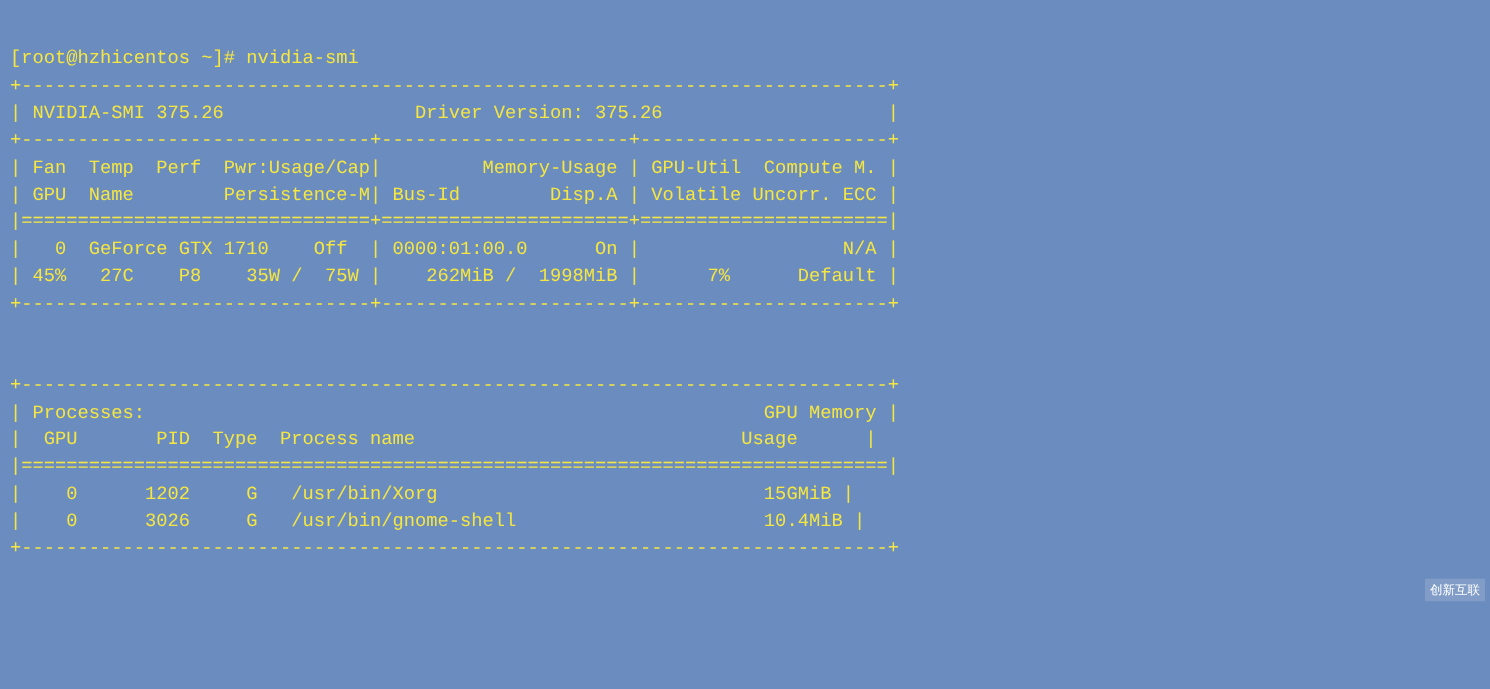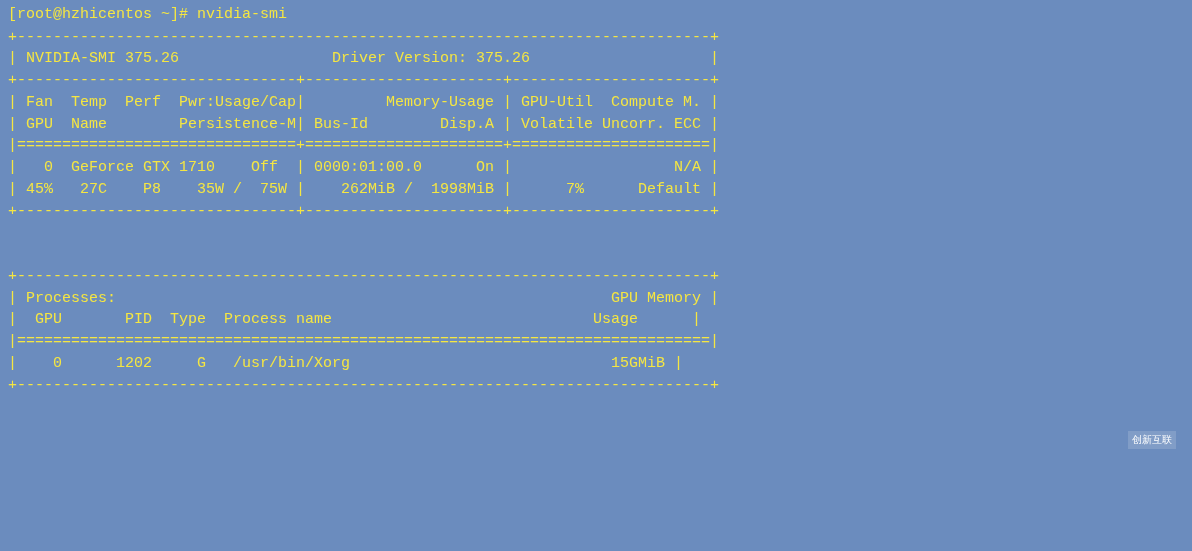--- a/index.html
+++ b/index.html
@@ -18,20 +18,21 @@
       overflow: hidden;
       padding: 0;
     }
 
     .terminal {
       width: 1192px;
       height: 453px;
       background-color: #6b8cbe;
       padding: 4px 8px;
       position: relative;
+      margin-top: 32px;
     }
 
     .line {
       white-space: pre;
       line-height: 1.45;
       color: #f5e642;
     }
 
     .line-top-cmd {
       color: #f5e642;
@@ -39,21 +40,21 @@
       line-height: 1.5;
     }
 
     .dashed-border {
       color: #f5e642;
     }
 
     .watermark {
       position: absolute;
       bottom: 4px;
-      right: 16px;
+      right: 4px;
       background: rgba(255,255,255,0.15);
       color: #fff;
       font-size: 10px;
       padding: 2px 4px;
       font-family: Arial, sans-serif;
     }
   </style>
 </head>
 <body>
 
@@ -72,16 +73,17 @@
   <div class="line dashed-border">+-------------------------------+----------------------+----------------------+</div>
 
   <div class="line">&nbsp;</div>
   <div class="line">&nbsp;</div>
 
   <div class="line dashed-border">+-----------------------------------------------------------------------------+</div>
   <div class="line">| Processes:                                                       GPU Memory |</div>
   <div class="line">|  GPU       PID  Type  Process name                             Usage      |</div>
   <div class="line">|=============================================================================|</div>
   <div class="line">|    0      1202     G   /usr/bin/Xorg                             15GMiB |</div>
+  <div class="line">|    0      3026     G   /usr/bin/gnome-shell                      10.4MiB |</div>
   <div class="line dashed-border">+-----------------------------------------------------------------------------+</div>
 
   <div class="watermark">创新互联</div>
 </div>
 
 </body></html>

